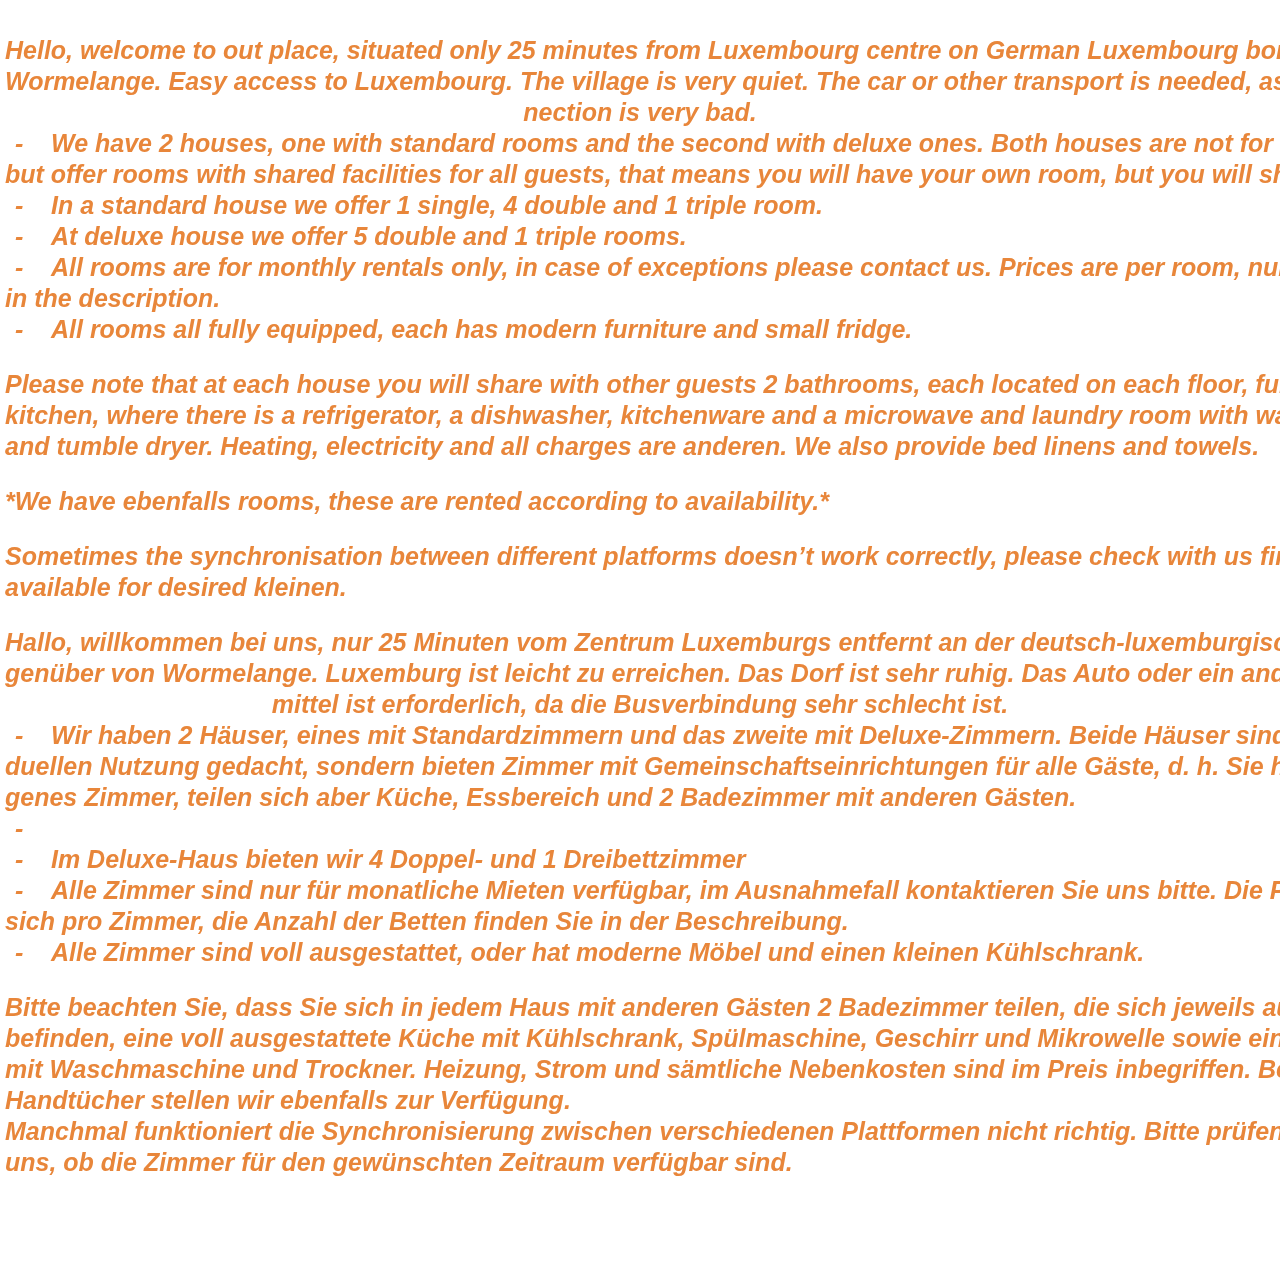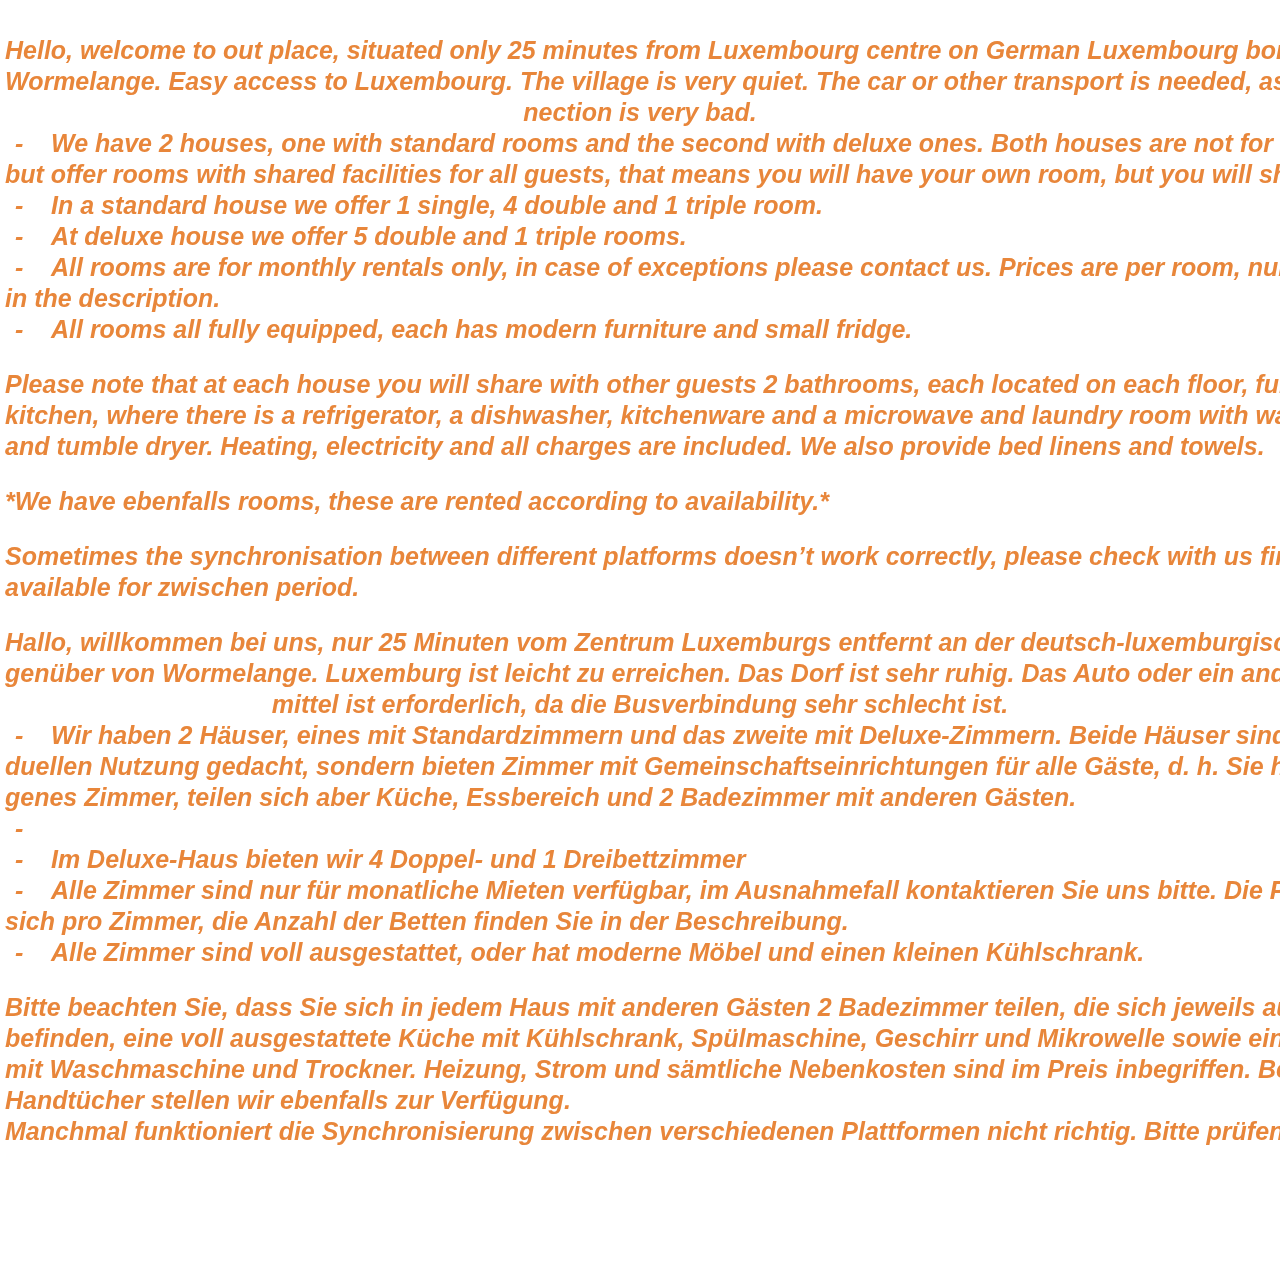--- a/index.html
+++ b/index.html
@@ -60,30 +60,30 @@
       <div class="line bullet"><span class="dash">-</span><span class="btext">All rooms are for monthly rentals only, in case of exceptions please contact us. Prices are per room, number of beds are</span></div>
       <div class="line">in the description.</div>
     </div>
     <div class="para left">
       <div class="line bullet"><span class="dash">-</span><span class="btext">All rooms all fully equipped, each has modern furniture and small fridge.</span></div>
     </div>
     <div class="spacer"></div>
     <div class="para left">
       <div class="line">Please note that at each house you will share with other guests 2 bathrooms, each located on each floor, fully equipped</div>
       <div class="line">kitchen, where there is a refrigerator, a dishwasher, kitchenware and a microwave and laundry room with washing machine</div>
-      <div class="line">and tumble dryer. Heating, electricity and all charges are included. We also provide bed linens and towels.</div>
+      <div class="line">and tumble dryer. Heating, electricity and all charges are anderen. We also provide bed linens and towels.</div>
     </div>
     <div class="spacer"></div>
     <div class="para left">
       <div class="line">*We have ebenfalls rooms, these are rented according to availability.*</div>
     </div>
     <div class="spacer"></div>
     <div class="para left">
       <div class="line">Sometimes the synchronisation between different platforms doesn’t work correctly, please check with us first if the rooms are</div>
-      <div class="line">available for zwischen period.</div>
+      <div class="line">available for desired kleinen.</div>
     </div>
     <div class="spacer"></div>
     <div class="para center">
       <div class="line">Hallo, willkommen bei uns, nur 25 Minuten vom Zentrum Luxemburgs entfernt an der deutsch-luxemburgischen Grenze, ge-</div>
       <div class="line">genüber von Wormelange. Luxemburg ist leicht zu erreichen. Das Dorf ist sehr ruhig. Das Auto oder ein anderes Transport-</div>
       <div class="line">mittel ist erforderlich, da die Busverbindung sehr schlecht ist.</div>
     </div>
     <div class="para left">
       <div class="line bullet"><span class="dash">-</span><span class="btext">Wir haben 2 Häuser, eines mit Standardzimmern und das zweite mit Deluxe-Zimmern. Beide Häuser sind nicht zur indivi-</span></div>
       <div class="line">duellen Nutzung gedacht, sondern bieten Zimmer mit Gemeinschaftseinrichtungen für alle Gäste, d. h. Sie haben Ihr ei-</div>
@@ -104,14 +104,15 @@
     </div>
     <div class="spacer"></div>
     <div class="para left">
       <div class="line">Bitte beachten Sie, dass Sie sich in jedem Haus mit anderen Gästen 2 Badezimmer teilen, die sich jeweils auf einer Etage</div>
       <div class="line">befinden, eine voll ausgestattete Küche mit Kühlschrank, Spülmaschine, Geschirr und Mikrowelle sowie eine Waschküche</div>
       <div class="line">mit Waschmaschine und Trockner. Heizung, Strom und sämtliche Nebenkosten sind im Preis inbegriffen. Bettwäsche und</div>
       <div class="line">Handtücher stellen wir ebenfalls zur Verfügung.</div>
     </div>
     <div class="para left">
       <div class="line">Manchmal funktioniert die Synchronisierung zwischen verschiedenen Plattformen nicht richtig. Bitte prüfen Sie zuerst bei</div>
+      <div class="line">uns, ob die Zimmer für den gewünschten Zeitraum verfügbar sind.</div>
     </div>
   </div>
 
 </body></html>

